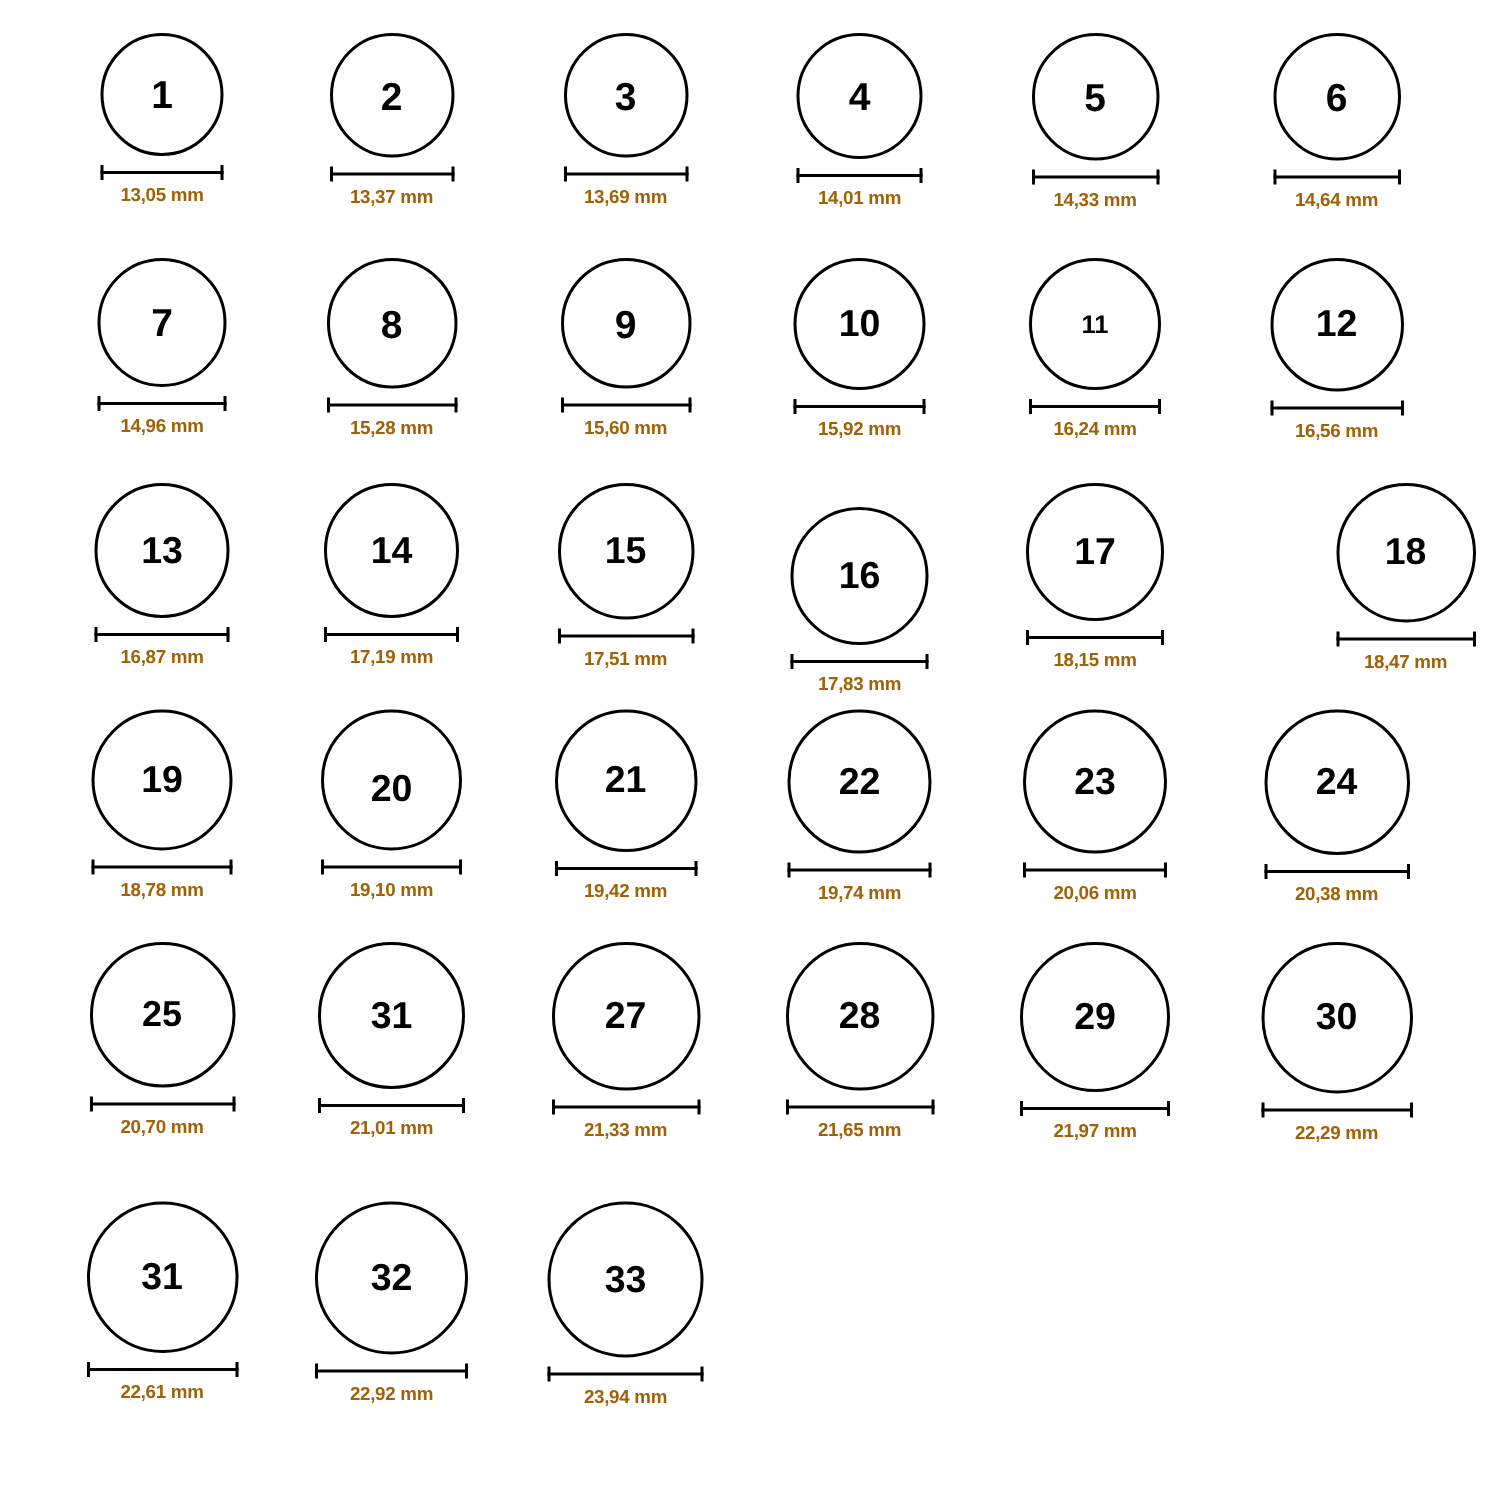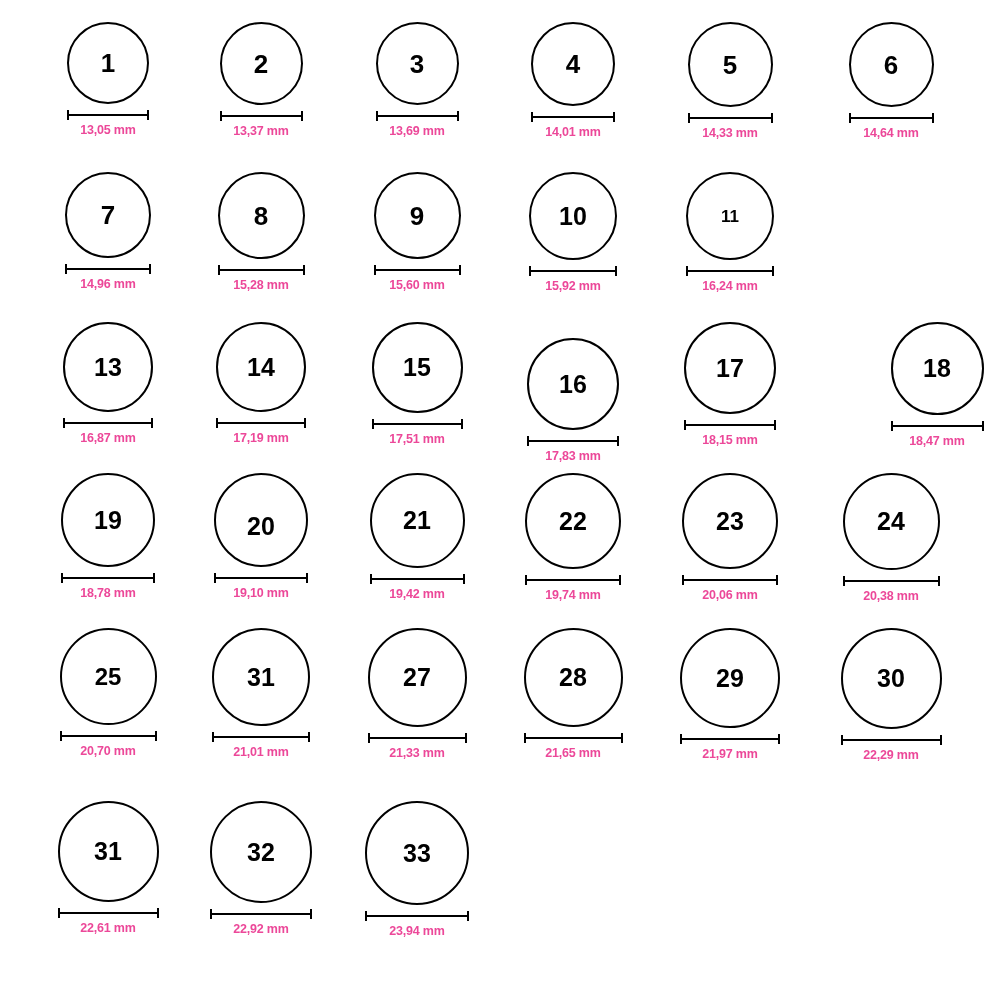--- a/index.html
+++ b/index.html
@@ -63,21 +63,21 @@
     background: #000000;
   }
   .measure-cap.left { left: 0; }
   .measure-cap.right { right: 0; }
   .measure-label {
     margin-top: 3px;
     font-size: 12.5px;
     font-weight: bold;
     letter-spacing: -0.2px;
     white-space: nowrap;
-    color: #ec4899;
+    color: #a16207;
   }
 </style>
 </head>
 <body>
 
 <div id="chart">
     <div class="ring-cell" style="left: 46px; top: 22px; width: 124px;">
       <div class="ring-circle" style="width: 82px; height: 82px;">
         <span class="ring-number" style="font-size: 26px;">1</span>
       </div>
@@ -191,20 +191,31 @@
       <div class="ring-circle" style="width: 88px; height: 88px;">
         <span class="ring-number" style="font-size: 17px;">11</span>
       </div>
       <div class="measure" style="width: 88px;">
         <div class="measure-line"></div>
         <div class="measure-cap left"></div>
         <div class="measure-cap right"></div>
       </div>
       <div class="measure-label">16,24 mm</div>
     </div>
+    <div class="ring-cell" style="left: 829px; top: 172px; width: 124px;">
+      <div class="ring-circle" style="width: 89px; height: 89px;">
+        <span class="ring-number" style="font-size: 25px;">12</span>
+      </div>
+      <div class="measure" style="width: 89px;">
+        <div class="measure-line"></div>
+        <div class="measure-cap left"></div>
+        <div class="measure-cap right"></div>
+      </div>
+      <div class="measure-label">16,56 mm</div>
+    </div>
     <div class="ring-cell" style="left: 46px; top: 322px; width: 124px;">
       <div class="ring-circle" style="width: 90px; height: 90px;">
         <span class="ring-number" style="font-size: 25px;">13</span>
       </div>
       <div class="measure" style="width: 90px;">
         <div class="measure-line"></div>
         <div class="measure-cap left"></div>
         <div class="measure-cap right"></div>
       </div>
       <div class="measure-label">16,87 mm</div>

